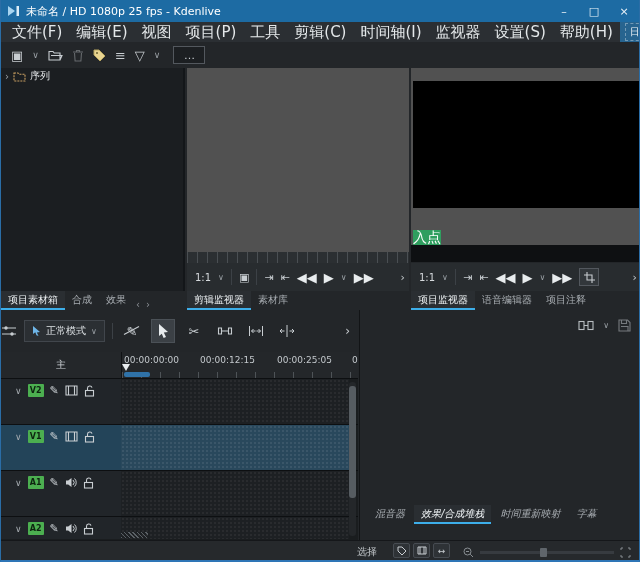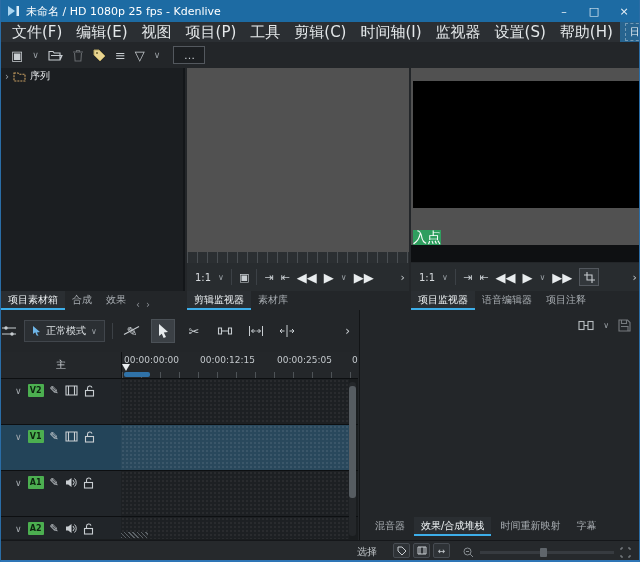--- a/index.html
+++ b/index.html
@@ -124,22 +124,22 @@
   .a2-hatch { position:absolute; left:0; bottom:1px; width:27px; height:6px;
       background:repeating-linear-gradient(45deg,#5a6065 0 1px,transparent 1px 3px); }
   .tl-scroll { position:absolute; right:2px; top:30px; bottom:4px; width:7px; background:#24272a; border-radius:3px; }
   .tl-thumb { position:absolute; top:4px; width:7px; height:112px; background:#565c61; border-radius:3px; }
 
   
   .fx-panel { position:absolute; left:358px; top:310px; width:282px; height:230px; background:#232629;
               border-left:1px solid #121416; }
   .fx-icons { position:absolute; top:9px; right:10px; display:flex; align-items:center; gap:9px; color:#b9bec2; }
   .fx-chev { font-size:8px; color:#9aa0a5; }
-  .fx-tabs { position:absolute; left:0; right:0; bottom:4px; height:20px; display:flex; align-items:flex-end;
-             gap:2px; padding-left:8px; }
+  .fx-tabs { position:absolute; left:0; right:0; bottom:16px; height:20px; display:flex; align-items:flex-end;
+             gap:2px; padding-left:8px;font-style:italic; }
 
   
   .statusbar { position:absolute; left:0; top:540px; width:100%; height:20px; background:#26292c;
                border-top:1px solid #15171a; }
   .sb-hint { position:absolute; left:356px; top:4px; font-size:10px; color:#c2c7cb; }
   .sb-buttons { position:absolute; left:392px; top:2px; display:flex; gap:3px; }
   .sb-btn { width:17px; height:15px; border:1px solid #474c52; background:#2e3236; border-radius:2px;
             display:flex; align-items:center; justify-content:center; color:#c8cdd1; font-size:9px; }
   .sb-zoom { position:absolute; left:462px; right:8px; top:6px; display:flex; align-items:center; gap:6px; opacity:.85; }
   .sb-slider { flex:1; height:3px; background:#3a3f44; position:relative; }

